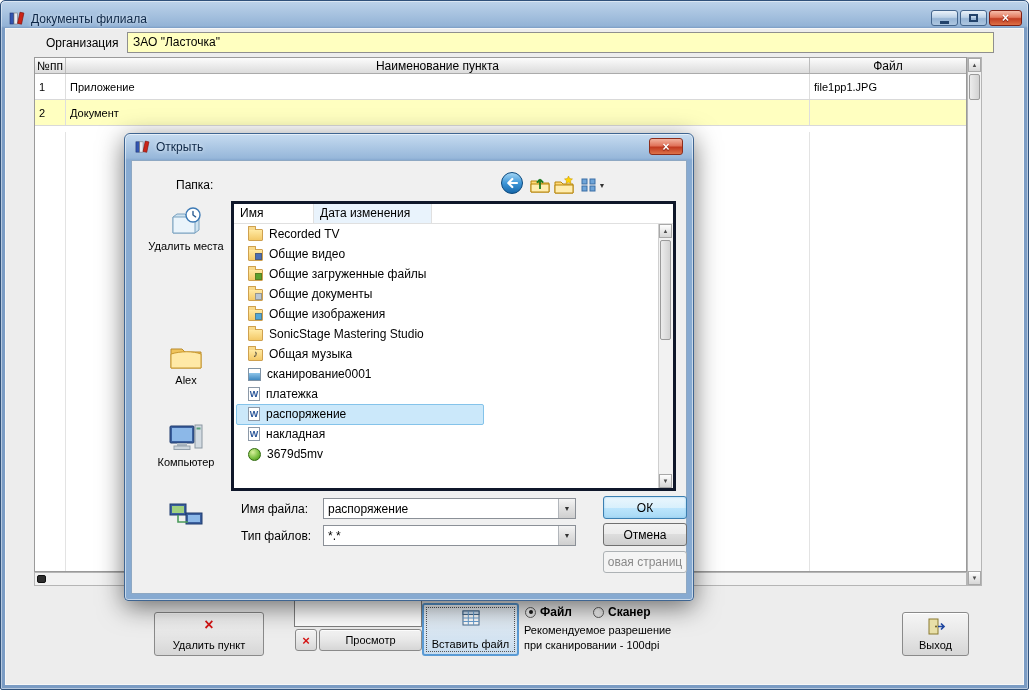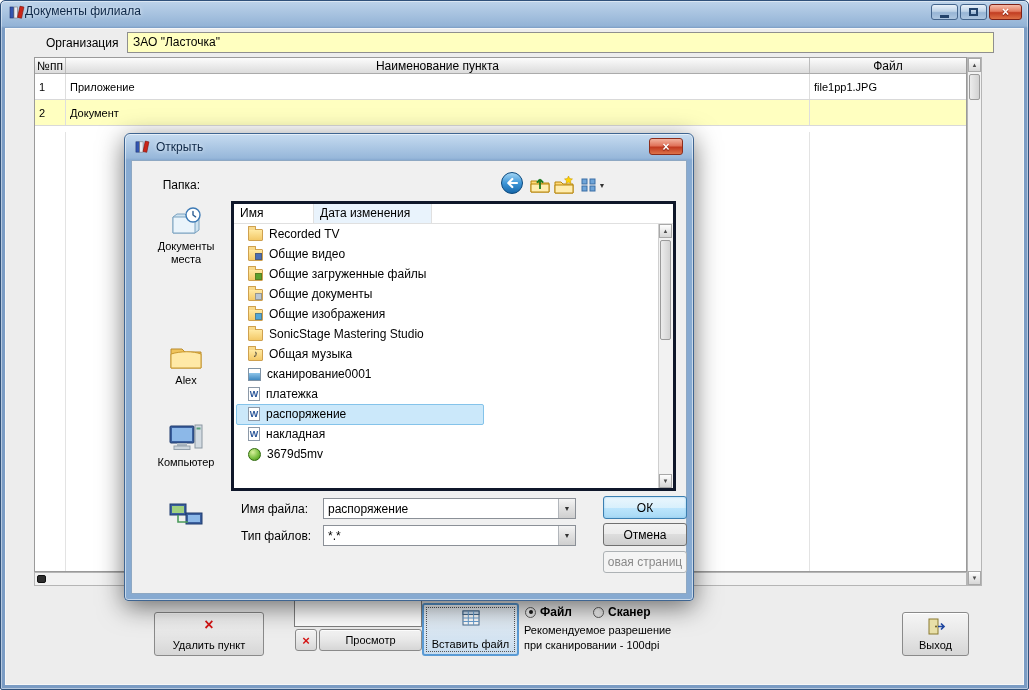--- a/index.html
+++ b/index.html
@@ -3,21 +3,21 @@
 <meta charset="utf-8">
 <style>
   *{margin:0;padding:0;box-sizing:border-box}
   html,body{width:1029px;height:690px;overflow:hidden}
   body{font-family:"Liberation Sans","DejaVu Sans",sans-serif;font-size:12px;color:#000;position:relative;background:#fff}
 
   
   #screen{position:absolute;inset:0;border:1px solid #30517a;border-radius:5px 5px 2px 2px;
     background:linear-gradient(180deg,#bdd3ea 0,#93b3d6 25px,#7b9cc4 27px,#7b9cc4 100%);
     box-shadow:inset 0 0 0 1px rgba(255,255,255,.45)}
-  .titlebar{position:absolute;left:8px;top:3px;right:6px;height:22px;display:flex;align-items:flex-start;gap:0}
+  .titlebar{position:absolute;left:8px;top:3px;right:6px;height:22px;display:flex;align-items:flex-end;gap:6px}
   .title{font-size:12px;color:#0d2747;text-shadow:0 0 4px rgba(255,255,255,.85);white-space:nowrap}
   .wbtns{margin-left:auto;display:flex;gap:2px}
   .wbtn{width:27px;height:16px;border:1px solid #44658c;border-radius:3px;display:flex;align-items:center;justify-content:center;
     background:linear-gradient(180deg,#eaf2fa,#bdd2e7 45%,#97b5d5 55%,#adc6e0);cursor:default}
   .wbtn.close{width:33px;background:linear-gradient(180deg,#f6bcaa,#e37a5f 45%,#c23d22 55%,#dd7046);border-color:#7e2015;
     color:#fff;font-weight:bold;font-size:12px;text-shadow:0 1px 1px #7a1a0c}
   .glyph-min{width:9px;height:3px;background:#23436b;margin-top:8px}
   .glyph-max{width:9px;height:8px;border:2px solid #23436b;background:transparent}
 
   .client{position:absolute;left:4px;right:4px;top:27px;bottom:4px;background:#ededed;box-shadow:inset 0 0 0 1px #f7f7f7}
@@ -249,21 +249,21 @@
         </svg>
       </span>
       <span class="dlg-title">Открыть</span>
     </div>
     <div class="dlg-close">
       <span>×</span>
     </div>
 
     <div class="dlg-client">
 
-      <span class="lbl" style="left:12px;top:17px;width:56px;text-align:right">Папка:</span>
+      <span class="lbl" style="left:44px;top:17px;width:56px;">Папка:</span>
 
       <div class="toolbtn" style="left:368px;top:10px;width:24px;height:24px">
         <svg width="24" height="24" viewBox="0 0 24 24">
           <defs>
               <linearGradient id="bk" x1="0" y1="0" x2="0" y2="1">
             <stop offset="0" stop-color="#a6d8f6"></stop>
                 <stop offset="0.5" stop-color="#3f97d8"></stop>
                 <stop offset="1" stop-color="#1565a8"></stop>
           </linearGradient>
             </defs>
@@ -299,21 +299,21 @@
 
       <div class="place" style="top:44px">
         <span style="display:flex">
           <svg width="34" height="32" viewBox="0 0 34 32">
             <path d="M4 12 l4 -3 h8 l2 2 h12 v14 l-4 3 H4 z" fill="#cfe3f0" stroke="#7aa2c0"></path>
             <path d="M4 12 h22 v16 H4 z" fill="#eaf4fb" stroke="#7aa2c0"></path>
             <circle cx="24" cy="10" r="7" fill="#fff" stroke="#3d7ab5" stroke-width="1.4"></circle>
             <path d="M24 6.5 V10 l2.6 1.8" stroke="#2d5e93" stroke-width="1.4" fill="none" stroke-linecap="round"></path>
           </svg>
         </span>
-        <span class="plabel">Документы места</span>
+        <span class="plabel">Удалить места</span>
       </div>
 
 
       <div class="place" style="top:180px">
         <span style="display:flex">
           <svg width="34" height="30" viewBox="0 0 34 30">
             <path d="M2 8 h11 l3 3 h16 v16 H2 z" fill="#f0c45c" stroke="#b98a2c"></path>
             <path d="M2 13 c10 -3 22 -3 30 0 v14 H2 z" fill="#ffe9a6" stroke="#c9992f"></path>
           </svg>
         </span>

